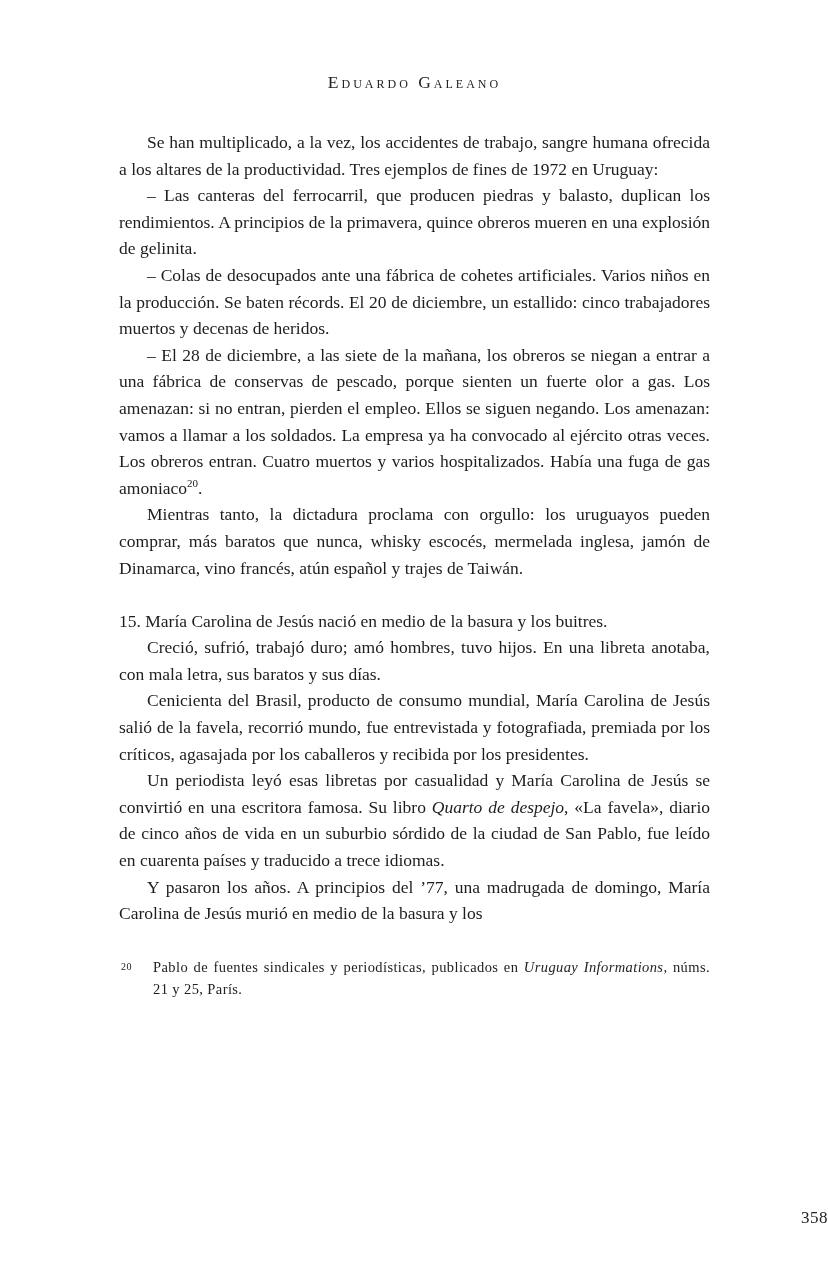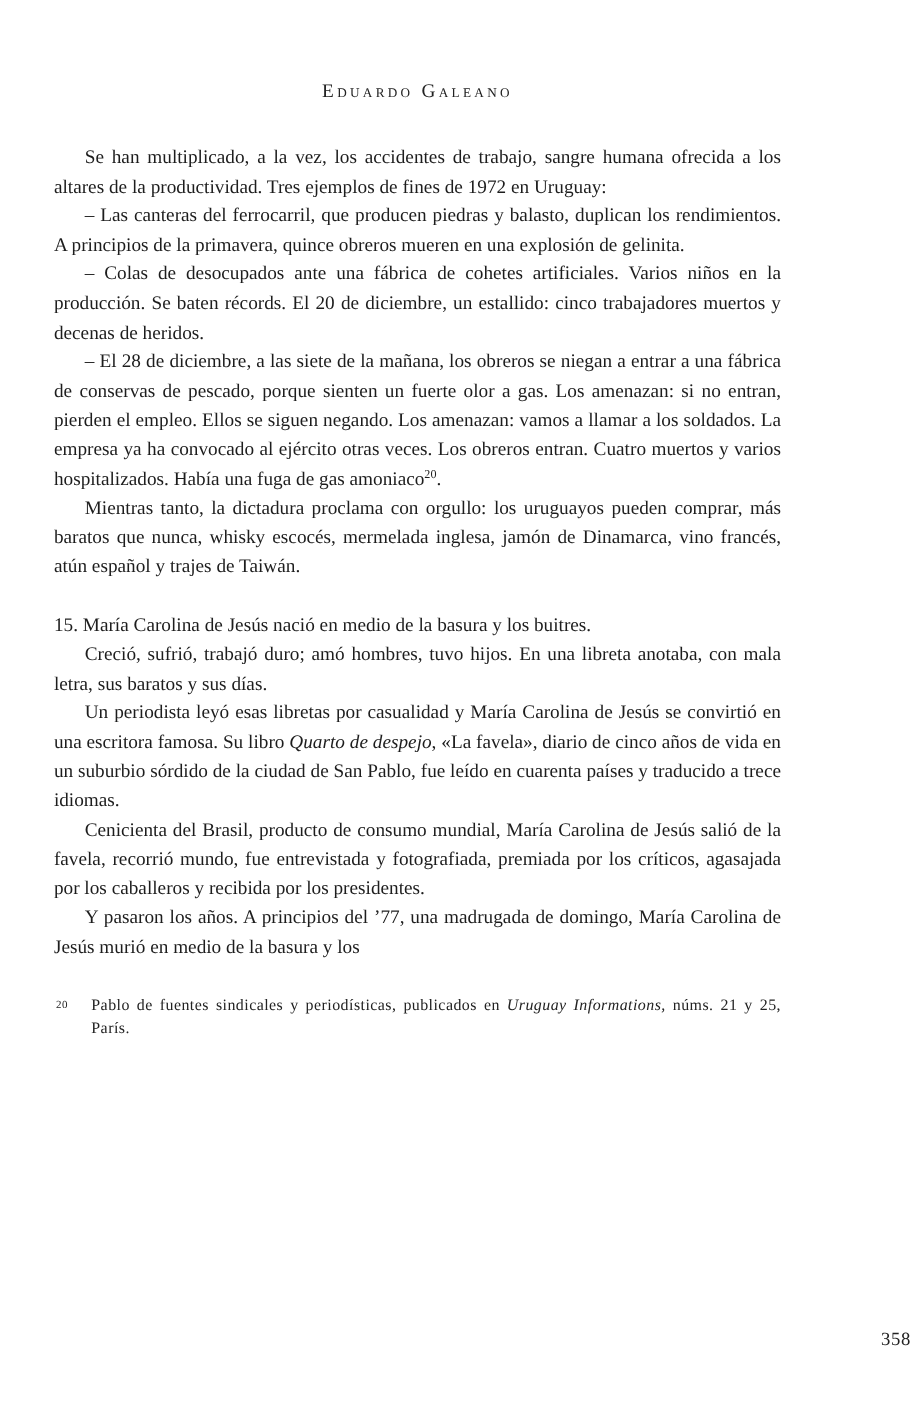--- a/index.html
+++ b/index.html
@@ -5,21 +5,21 @@
   * { margin: 0; padding: 0; box-sizing: border-box; }
   html, body { background: #ffffff; }
   .page {
     position: relative;
     width: 828px;
     height: 1286px;
     margin: 0 auto;
     background: #ffffff;
     color: #1d1d1d;
     font-family: "Liberation Serif", "DejaVu Serif", serif;
-    padding: 72px 118px 0 49px;
+    padding: 72px 118px 0 119px;
     overflow: hidden;
   }
   .running-header {
     text-align: center;
     font-variant: small-caps;
     letter-spacing: 3px;
     font-size: 17.5px;
     color: #222222;
     margin-bottom: 36px;
   }
@@ -73,22 +73,22 @@
   <div class="running-header">Eduardo Galeano</div>
 
   <div class="body-text" id="body-text">
       <p class="para indent"><span>Se han multiplicado, a la vez, los accidentes de trabajo, sangre humana ofrecida a los altares de la productividad. Tres ejemplos de fines de 1972 en Uruguay:</span></p>
       <p class="para indent"><span>– Las canteras del ferrocarril, que producen piedras y balasto, duplican los rendimientos. A principios de la primavera, quince obreros mueren en una explosión de gelinita.</span></p>
       <p class="para indent"><span>– Colas de desocupados ante una fábrica de cohetes artificiales. Varios niños en la producción. Se baten récords. El 20 de diciembre, un estallido: cinco trabajadores muertos y decenas de heridos.</span></p>
       <p class="para indent"><span>– El 28 de diciembre, a las siete de la mañana, los obreros se niegan a entrar a una fábrica de conservas de pescado, porque sienten un fuerte olor a gas. Los amenazan: si no entran, pierden el empleo. Ellos se siguen negando. Los amenazan: vamos a llamar a los soldados. La empresa ya ha convocado al ejército otras veces. Los obreros entran. Cuatro muertos y varios hospitalizados. Había una fuga de gas amoniaco</span><sup>20</sup><span>.</span></p>
       <p class="para indent"><span>Mientras tanto, la dictadura proclama con orgullo: los uruguayos pueden comprar, más baratos que nunca, whisky escocés, mermelada inglesa, jamón de Dinamarca, vino francés, atún español y trajes de Taiwán.</span></p>
       <p class="para section-break"><span>15. María Carolina de Jesús nació en medio de la basura y los buitres.</span></p>
       <p class="para indent"><span>Creció, sufrió, trabajó duro; amó hombres, tuvo hijos. En una libreta anotaba, con mala letra, sus baratos y sus días.</span></p>
+      <p class="para indent"><span>Cenicienta del Brasil, producto de consumo mundial, María Carolina de Jesús salió de la favela, recorrió mundo, fue entrevistada y fotografiada, premiada por los críticos, agasajada por los caballeros y recibida por los presidentes.</span></p>
       <p class="para indent"><span>Un periodista leyó esas libretas por casualidad y María Carolina de Jesús se convirtió en una escritora famosa. Su libro </span><em>Quarto de despejo</em><span>, «La favela», diario de cinco años de vida en un suburbio sórdido de la ciudad de San Pablo, fue leído en cuarenta países y traducido a trece idiomas.</span></p>
-      <p class="para indent"><span>Cenicienta del Brasil, producto de consumo mundial, María Carolina de Jesús salió de la favela, recorrió mundo, fue entrevistada y fotografiada, premiada por los críticos, agasajada por los caballeros y recibida por los presidentes.</span></p>
       <p class="para indent"><span>Y pasaron los años. A principios del ’77, una madrugada de domingo, María Carolina de Jesús murió en medio de la basura y los</span></p>
     </div>
 
   <div class="footnote">
     <span class="fn-marker">20</span>
     <span class="fn-text" id="footnote-text"><span>Pablo de fuentes sindicales y periodísticas, publicados en </span><em>Uruguay Informations,</em><span> núms. 21 y 25, París.</span></span>
   </div>
 
   <div class="page-number">358</div>
 </div>

